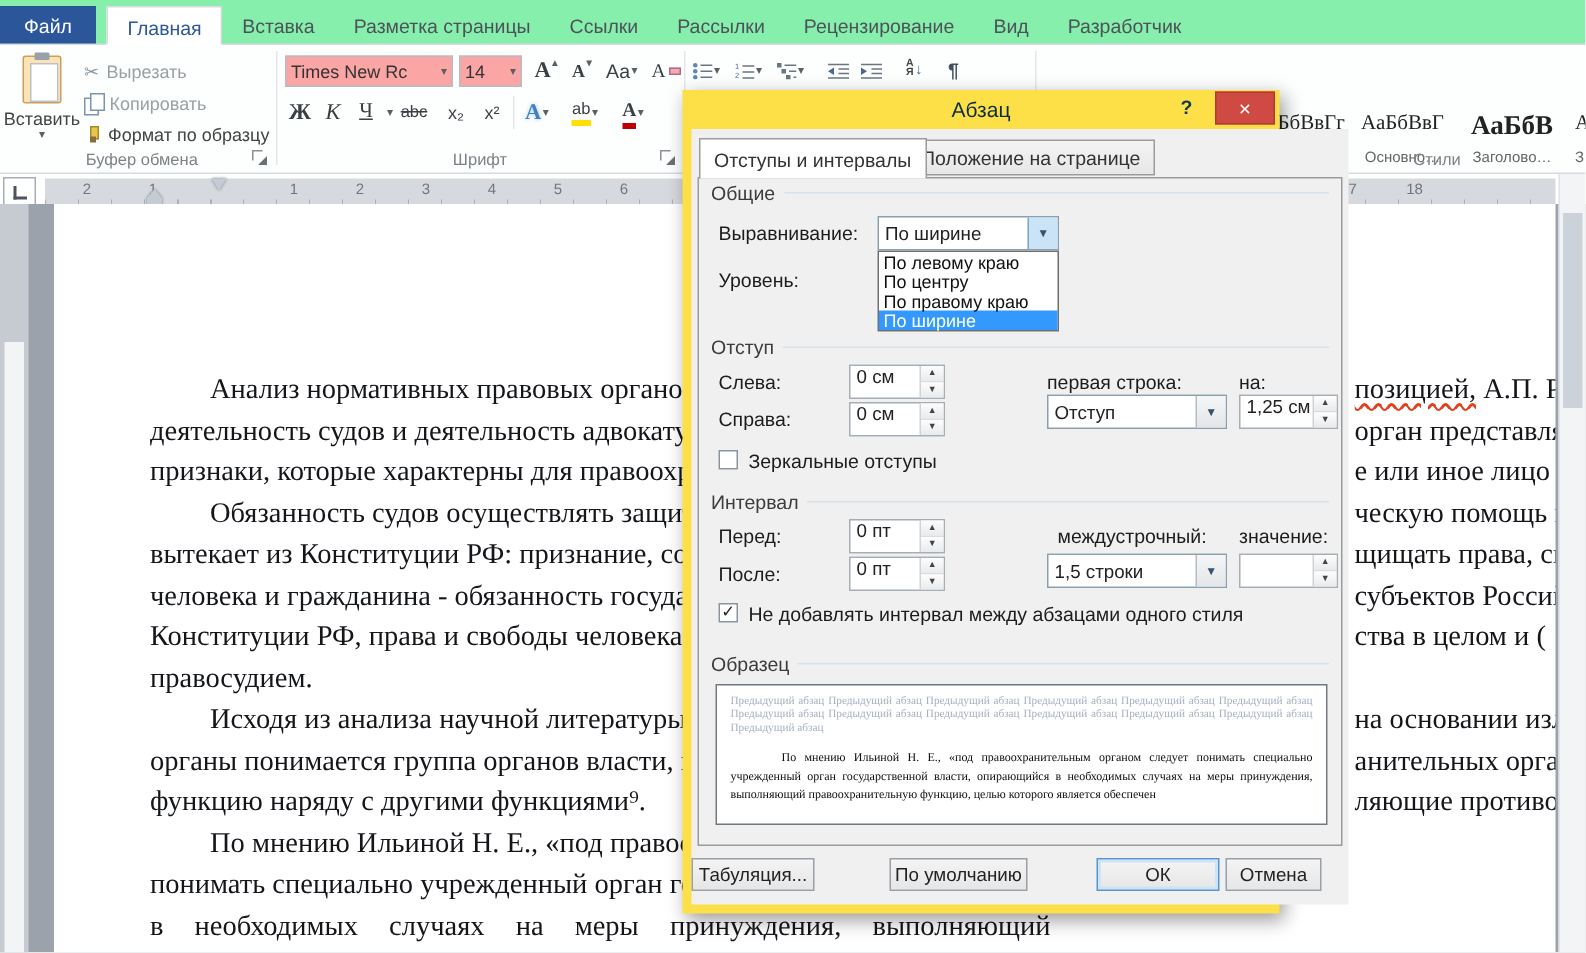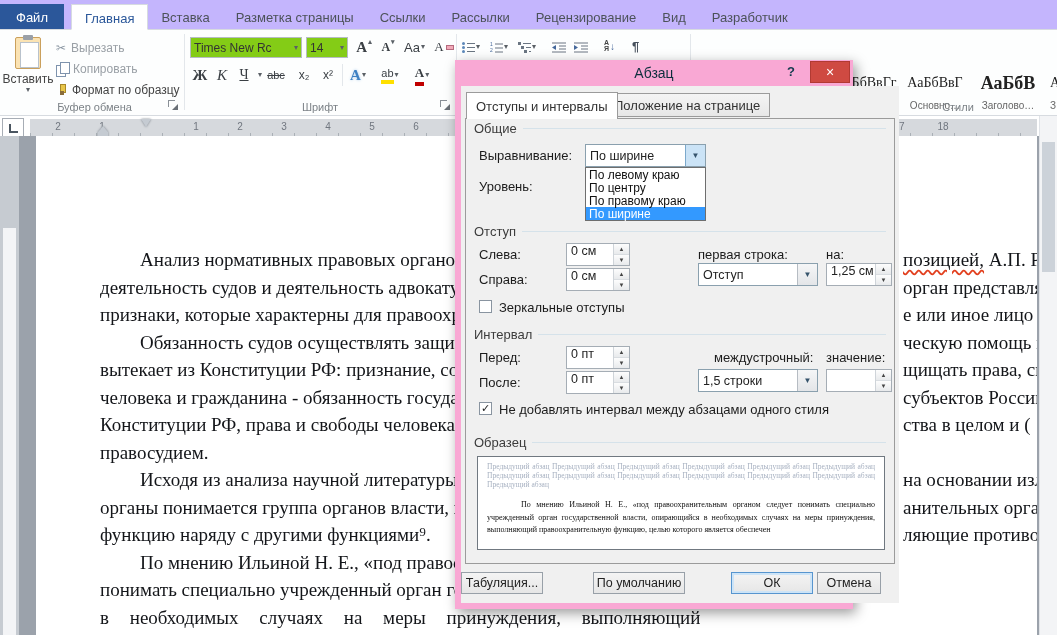--- a/index.html
+++ b/index.html
@@ -1,20 +1,20 @@
 <!DOCTYPE html>
 <html><head>
 <meta charset="utf-8">
 <style>
   *{margin:0;padding:0;box-sizing:border-box}
   html,body{width:1057px;height:635px}
   body{position:relative;font-family:"Liberation Sans",sans-serif;background:#fff;overflow:hidden;cursor:default}
 
   
-  .tabrow{position:absolute;left:0;top:0;width:1057px;height:30px;background:#c4b5fd;border-bottom:1px solid #d7dbe0;display:flex;align-items:stretch;padding-top:4px}
+  .tabrow{position:absolute;left:0;top:0;width:1057px;height:30px;background:#86efac;border-bottom:1px solid #d7dbe0;display:flex;align-items:stretch;padding-top:4px}
   .tab{font-size:13px;color:#4c5259;padding:6px 13px 5px;white-space:nowrap}
   .tab-file{background:#2b579a;color:#fff;margin-right:7px;padding:6px 16px 5px}
   .tab-active{background:#fff;border:1px solid #d7dbe0;border-bottom:1px solid #fff;margin-bottom:-1px;color:#2b579a}
 
   
   .ribbon{position:absolute;left:0;top:30px;width:1057px;height:86px;background:#fdfefe;border-bottom:1px solid #d7dbe0}
   .vsep{position:absolute;top:4px;height:76px;width:1px;background:#e3e7eb}
   .gfoot{position:absolute;bottom:2px;font-size:11px;color:#7c8287;text-align:center}
   .lnch{position:absolute;bottom:4px;width:11px;height:11px}
   .lnch::before{content:"";position:absolute;left:0;top:0;width:6px;height:6px;border-left:1px solid #8a9097;border-top:1px solid #8a9097}
@@ -29,21 +29,21 @@
   .cc{display:flex;align-items:center;height:21px;font-size:12px;color:#9aa0a6;gap:5px;white-space:nowrap}
   .cc.en{color:#444}
   .ic-sc{color:#8894a0;font-size:12px}
   .ic-cp{position:relative;width:12px;height:13px}
   .ic-cp::before,.ic-cp::after{content:"";position:absolute;width:8px;height:10px;background:#fff;border:1px solid #7e93ad}
   .ic-cp::before{left:0;top:3px}.ic-cp::after{left:4px;top:0}
   .ic-fp{width:11px;height:12px;position:relative}
   .ic-fp::before{content:"";position:absolute;left:4px;top:0;width:4px;height:7px;background:#e8c64a;border:1px solid #a8882a}
   .ic-fp::after{content:"";position:absolute;left:4px;top:7px;width:4px;height:4px;background:#8a6d3b}
 
-  .combo{position:absolute;height:21px;border:1px solid #b6bcc3;background:#84cc16;font-size:12px;color:#333;display:flex;align-items:center;justify-content:space-between;padding:0 3px}
+  .combo{position:absolute;height:21px;border:1px solid #b6bcc3;background:#fca5a5;font-size:12px;color:#333;display:flex;align-items:center;justify-content:space-between;padding:0 3px}
   .rb{position:absolute;height:22px;min-width:20px;display:flex;align-items:center;justify-content:center;color:#3a3f44;gap:1px}
   .fserif{font-family:"Liberation Serif",serif}
   .sup-car{font-size:7px;position:relative;top:-5px;color:#5a6066}
   .ers{display:inline-block;width:8px;height:5px;background:#f2a9b8;border:1px solid #b56a7e;margin-left:1px}
   .ul{text-decoration:underline}
   .strike{text-decoration:line-through;font-size:11px}
   .fx{color:#3e81c3;text-shadow:0 0 3px #a7c9e8;font-size:15px;font-weight:bold}
   .bar{display:inline-block;border-bottom:4px solid #ffe000;padding-bottom:1px;font-size:11px}
   .barA{display:inline-block;border-bottom:4px solid #c00000;padding-bottom:1px;font-size:13px;font-weight:bold;font-family:"Liberation Serif",serif}
 
@@ -76,21 +76,21 @@
   .vsb{position:absolute;right:0;top:116px;width:18px;height:519px;background:#f3f4f6;border-left:1px solid #e0e3e7}
   .vsb::after{content:"";position:absolute;left:2px;top:26px;width:13px;height:130px;background:#ccd2d9}
   .doc-left{position:absolute;left:100px;top:246px;width:780px;font-family:"Liberation Serif",serif;font-size:19px;color:#14161a;z-index:1}
   .dl{height:27.5px;line-height:27.5px;white-space:nowrap}
   .dl.ind{padding-left:40px}
   .dl.wide{word-spacing:16px}
   .doc-right{position:absolute;left:903px;top:246px;width:134px;overflow:hidden;font-family:"Liberation Serif",serif;font-size:19px;color:#14161a;z-index:1}
   .squig{text-decoration:underline wavy #e2401f;text-underline-offset:3px}
 
   
-  .dlg{position:absolute;left:455px;top:60px;width:398px;height:549px;background:#f9a8d4;box-shadow:3px 4px 12px rgba(0,0,0,.4);z-index:20}
+  .dlg{position:absolute;left:455px;top:60px;width:398px;height:549px;background:#fde047;box-shadow:3px 4px 12px rgba(0,0,0,.4);z-index:20}
   .dtitle{height:26px;position:relative;display:flex;align-items:center;justify-content:center;font-size:14px;color:#0d2e3d}
   .dhelp{position:absolute;right:52px;top:4px;width:20px;text-align:center;font-size:13px;font-weight:bold;color:#12394c}
   .dclose{position:absolute;right:3px;top:1px;width:40px;height:22px;background:#cf4a42;border:1px solid #b13a33;color:#fff;font-size:14px;display:flex;align-items:center;justify-content:center}
   .dbody{position:absolute;left:6px;top:26px;width:438px;height:517px;background:#f0f0f0}
   .dtab{position:absolute;top:7px;height:24px;font-size:13px;color:#333;background:linear-gradient(#f4f4f4,#e7e7e7);border:1px solid #9b9b9b;display:flex;align-items:center;padding:0 9px;white-space:nowrap}
   .dtab.on{background:#fff;height:27px;top:6px;border-bottom:none;z-index:3}
   .dpage{position:absolute;left:4px;top:32px;width:430px;height:446px;border:1px solid #9b9b9b;background:#f0f0f0}
   .shead{position:absolute;left:8px;right:8px;display:flex;align-items:center;gap:6px;font-size:13px;color:#3c3c3c}
   .shead .rule{flex:1;height:1px;background:#d5e2ea}
   .dlbl{position:absolute;font-size:13px;color:#1c1c1c;white-space:nowrap}
@@ -465,21 +465,21 @@
           </span>
       </div>
       <div class="dlbl" style="left:13px;top:256px">После:</div>
       <div class="spin" style="left:100px;top:252px">
         <span>0 пт</span>
         <span class="ud">
             <span>▲</span>
             <span>▼</span>
           </span>
       </div>
-      <div class="dlbl" style="left:248px;top:231px">междустрочный:</div>
+      <div class="dlbl" style="left:239px;top:231px">междустрочный:</div>
       <div class="dlbl" style="left:360px;top:231px">значение:</div>
       <div class="dcombo" style="left:232px;top:250px;width:120px">
         <span>1,5 строки</span>
         <span class="arr">▼</span>
       </div>
       <div class="spin" style="left:360px;top:250px;width:66px">
         <span></span>
         <span class="ud">
             <span>▲</span>
             <span>▼</span>

